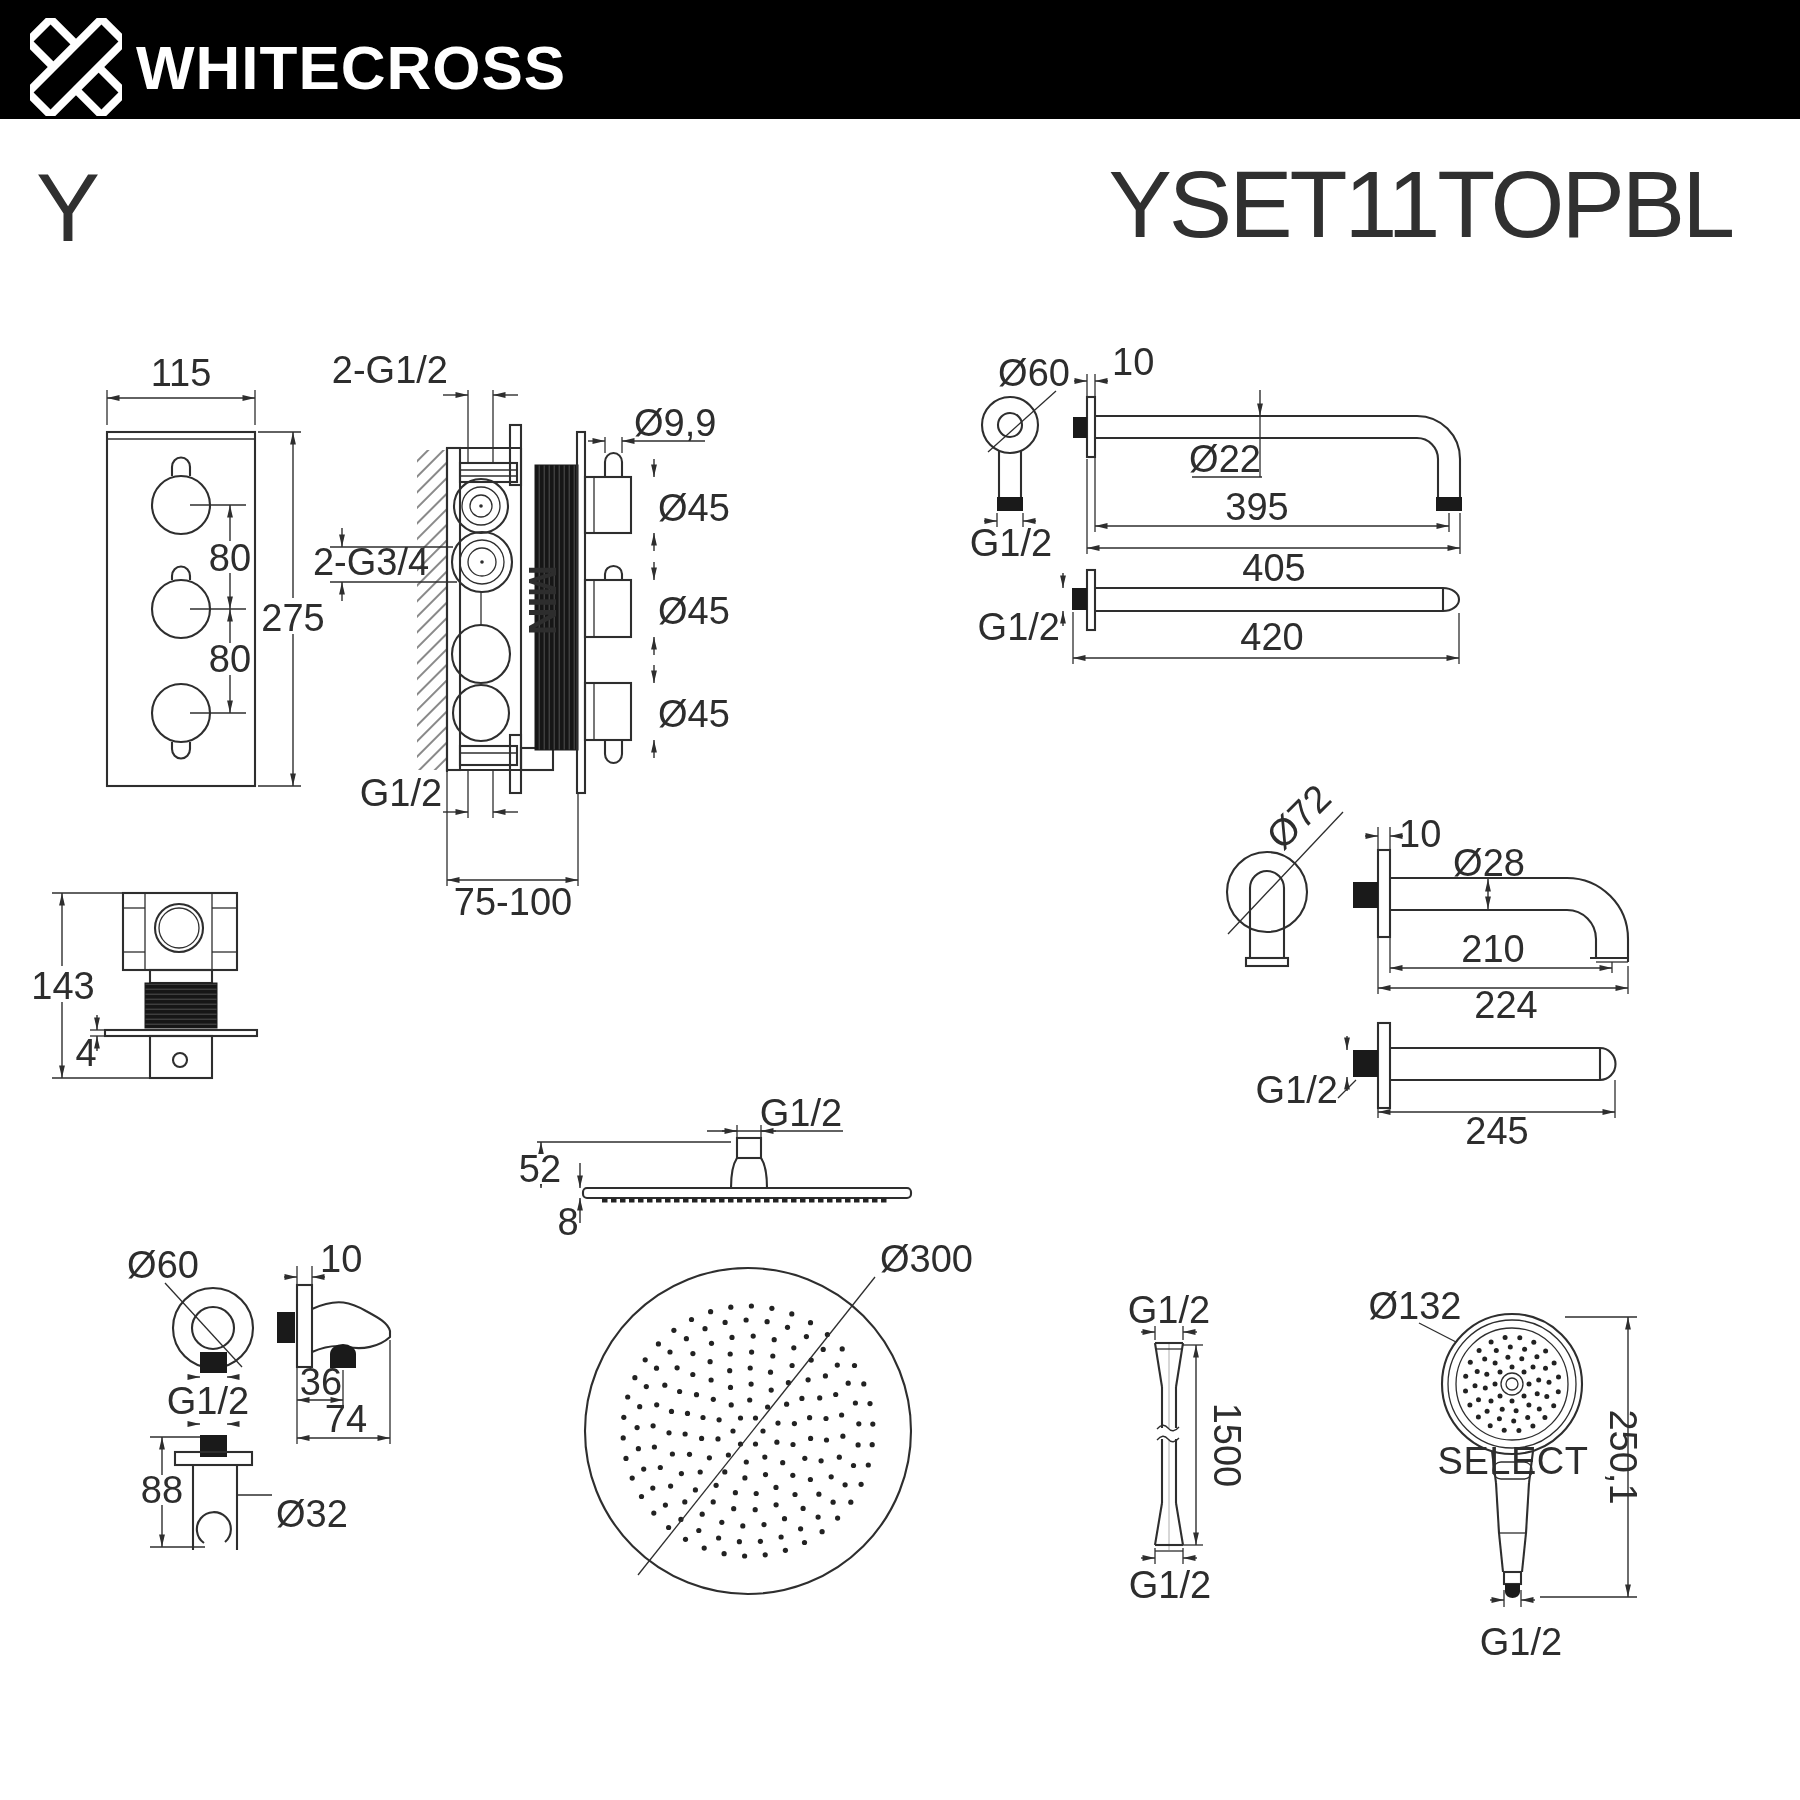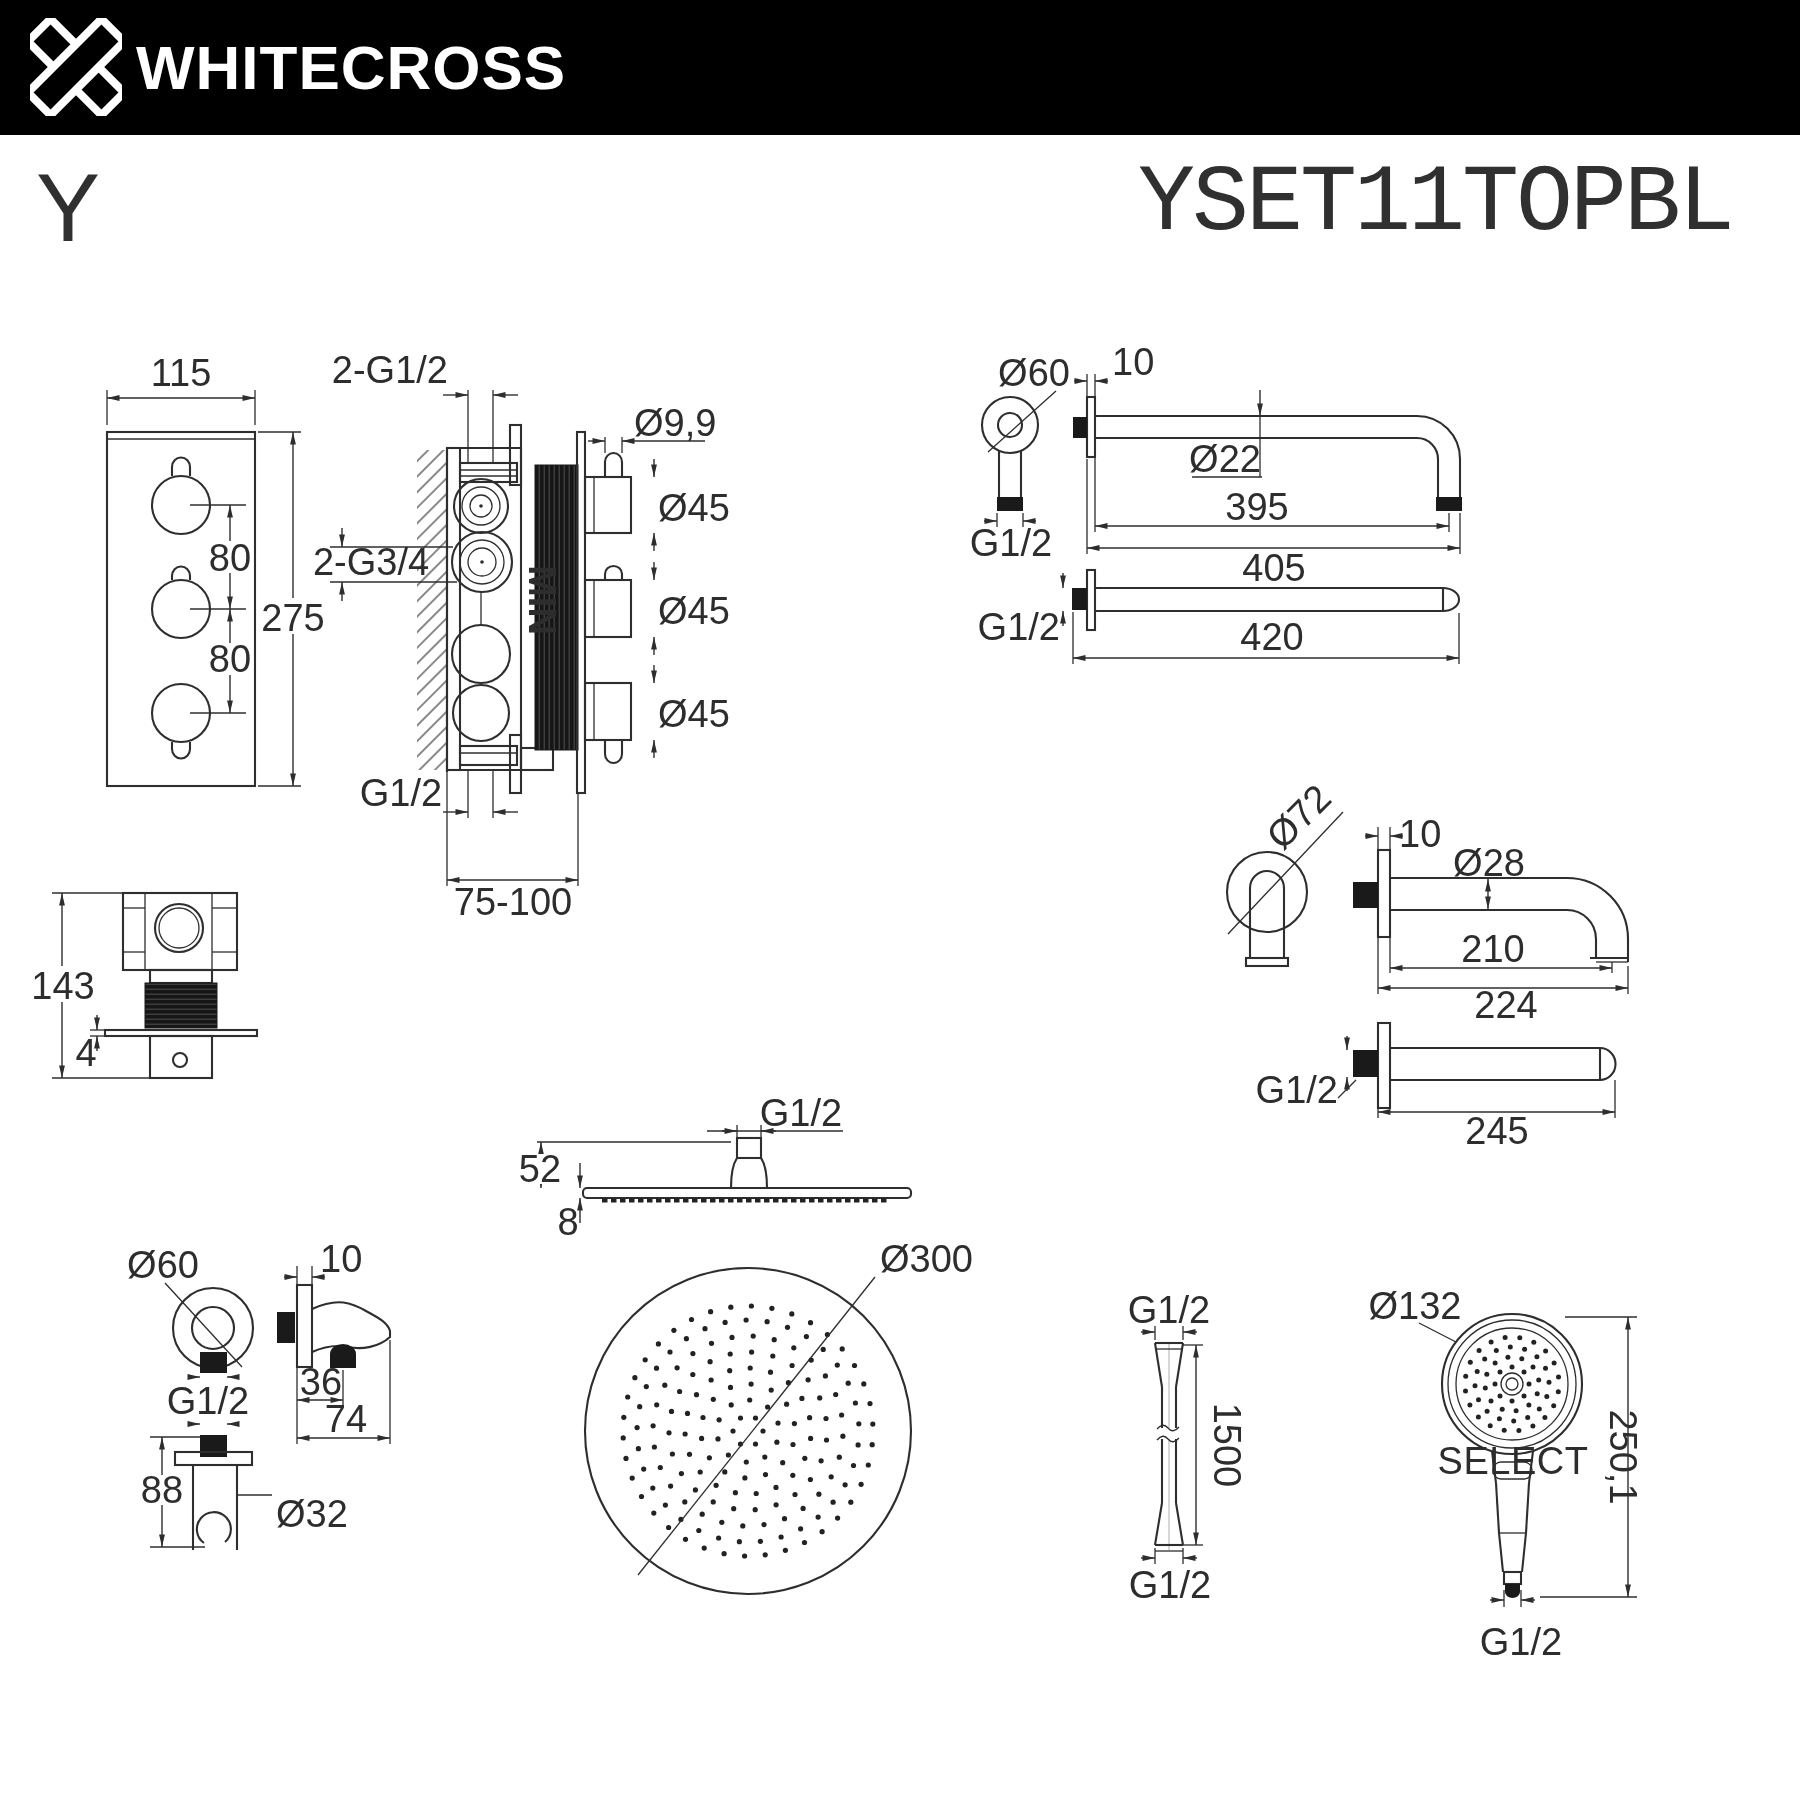--- a/index.html
+++ b/index.html
@@ -1,24 +1,24 @@
 <!DOCTYPE html>
 <html><head>
 <meta charset="utf-8">
 <style>
   html,body{margin:0;padding:0;background:#fff;}
   .page{position:relative;width:1800px;height:1800px;background:#fff;overflow:hidden;
         font-family:"Liberation Sans",sans-serif;}
-  .topbar{position:absolute;left:0;top:0;width:1800px;height:135px;background:#000;}
+  .topbar{position:absolute;left:0;top:0;width:1800px;height:119px;background:#000;}
   .logo{position:absolute;left:30px;top:18px;width:92px;height:98px;}
   .brand{position:absolute;left:136px;top:30px;color:#fff;font-size:62px;font-weight:bold;
          letter-spacing:1px;line-height:75px;}
   .series{position:absolute;left:36px;top:155px;color:#303030;font-size:96px;line-height:1.1;}
   .model{position:absolute;right:68px;top:152px;color:#303030;font-size:95px;line-height:1.1;
-         letter-spacing:-3px;font-family:Liberation Mono, monospace;}
+         letter-spacing:-3px;}
   svg.sheet{position:absolute;left:0;top:0;}
   svg.sheet text{font-family:"Liberation Sans",sans-serif;font-size:38px;fill:#2d2d2d;}
   .dr{fill:none;stroke:#2e2e2e;stroke-width:2.1;stroke-linecap:butt;stroke-linejoin:miter;}
   .thin{fill:none;stroke:#2e2e2e;stroke-width:1.3;}
   .dim{fill:none;stroke:#2e2e2e;stroke-width:1.4;}
   .blk{fill:#1a1a1a;stroke:none;}
   .wbg{fill:#ffffff;stroke:none;}
   .tmin{font-size:12px;font-weight:bold;}
   .tsel{font-size:8px;letter-spacing:.5px;}
 </style>

